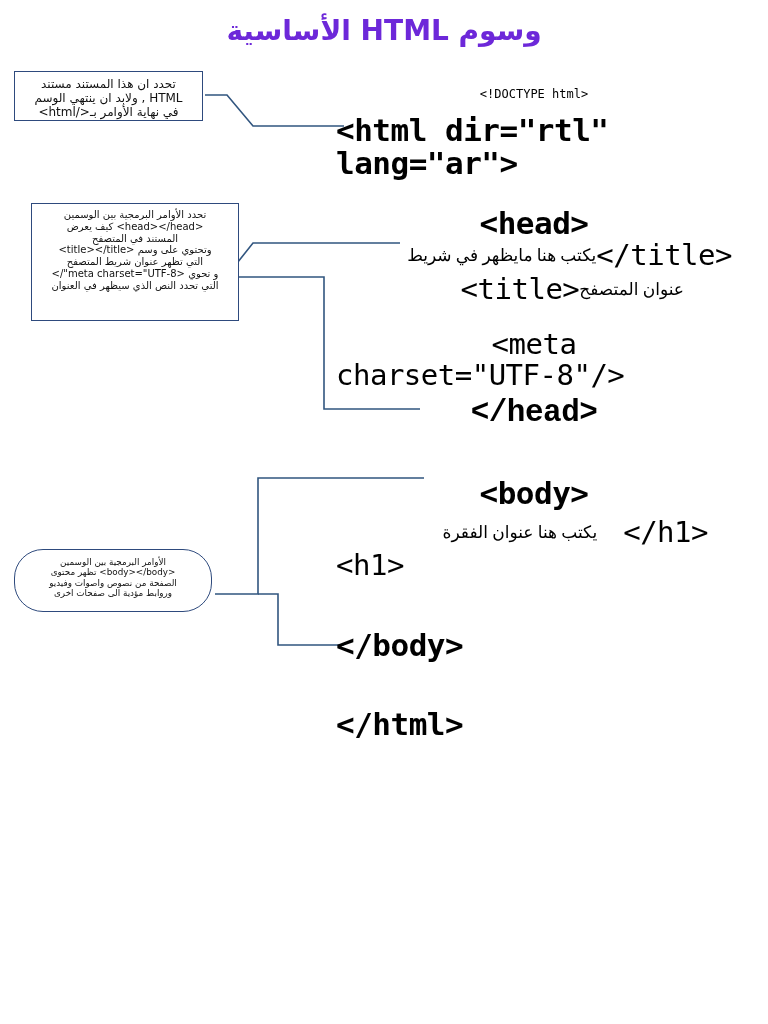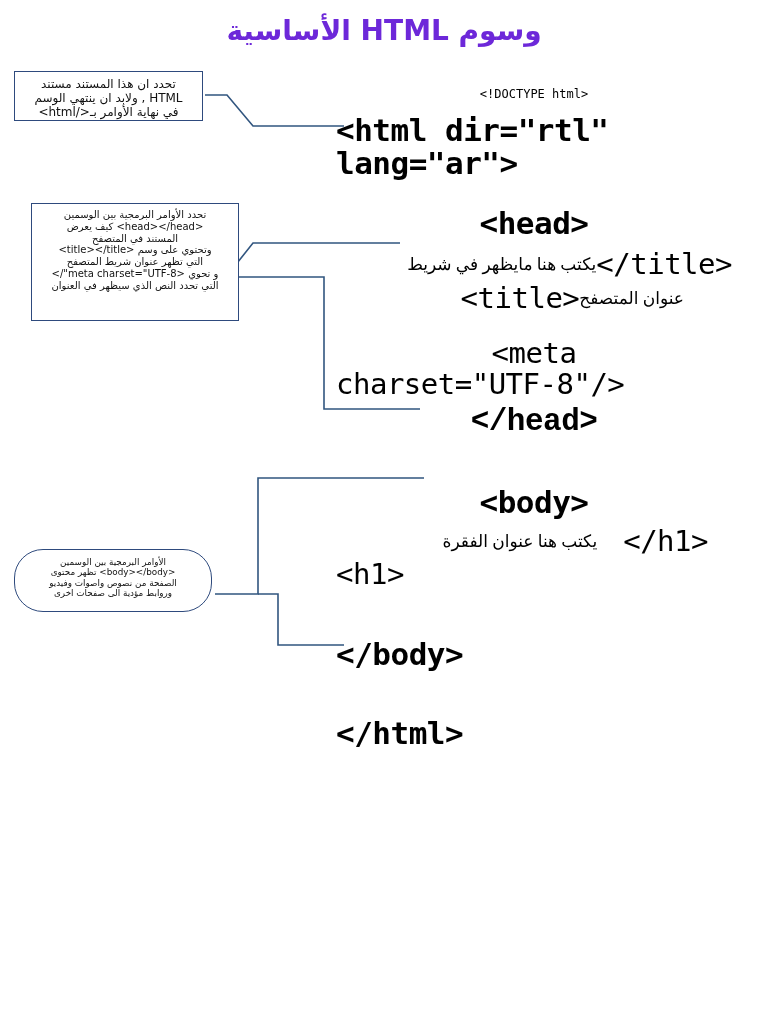--- a/index.html
+++ b/index.html
@@ -193,21 +193,21 @@
 
 <div class="code-area">
 
   <div class="code-line doctype">&lt;!DOCTYPE html&gt;</div>
 
   <div class="code-line big lft">&lt;html dir="rtl"</div>
   <div class="code-line big lft" style="margin-bottom:26px;">lang="ar"&gt;</div>
 
   <div class="code-line big ctr" style="margin-top:10px;">&lt;head&gt;</div>
 
-  <div class="rtl-row" style="margin-top:9px;">
+  <div class="rtl-row" style="margin-top:0;">
     <span class="code-tok med">&lt;/title&gt;</span><span class="ar-note">يكتب هنا مايظهر في شريط</span>
   </div>
 
   <div class="rtl-row" style="margin-top:2px;">
     <span class="sp" style="width:48px;"></span><span class="ar-note">عنوان المتصفح</span><span class="code-tok med">&lt;title&gt;</span>
   </div>
 
   <div class="code-line med ctr" style="margin-top:23px;">&lt;meta</div>
   <div class="code-line med lft">charset="UTF-8"/&gt;</div>
 

